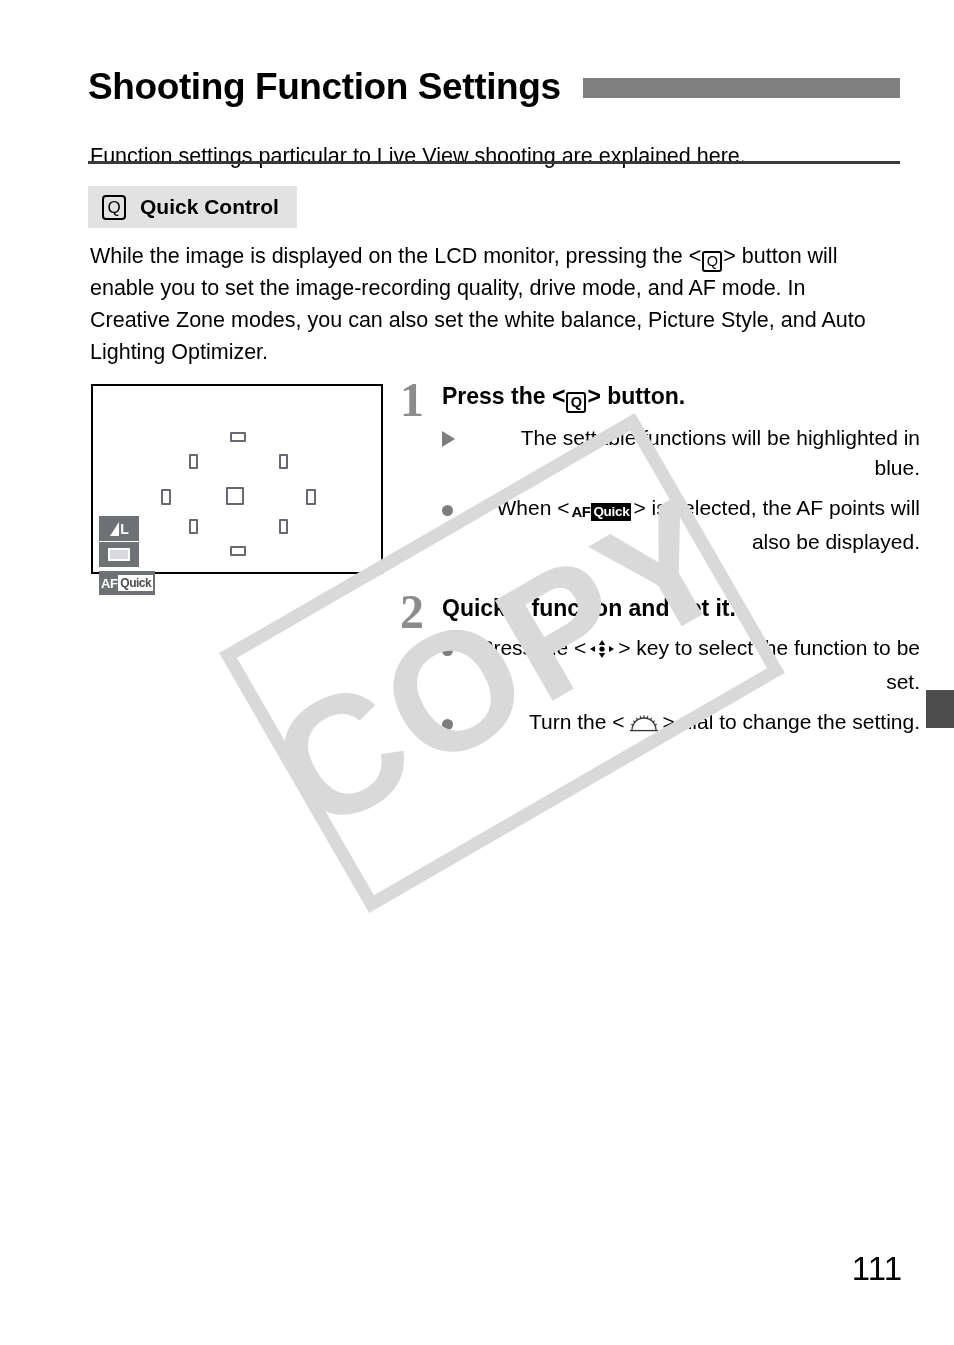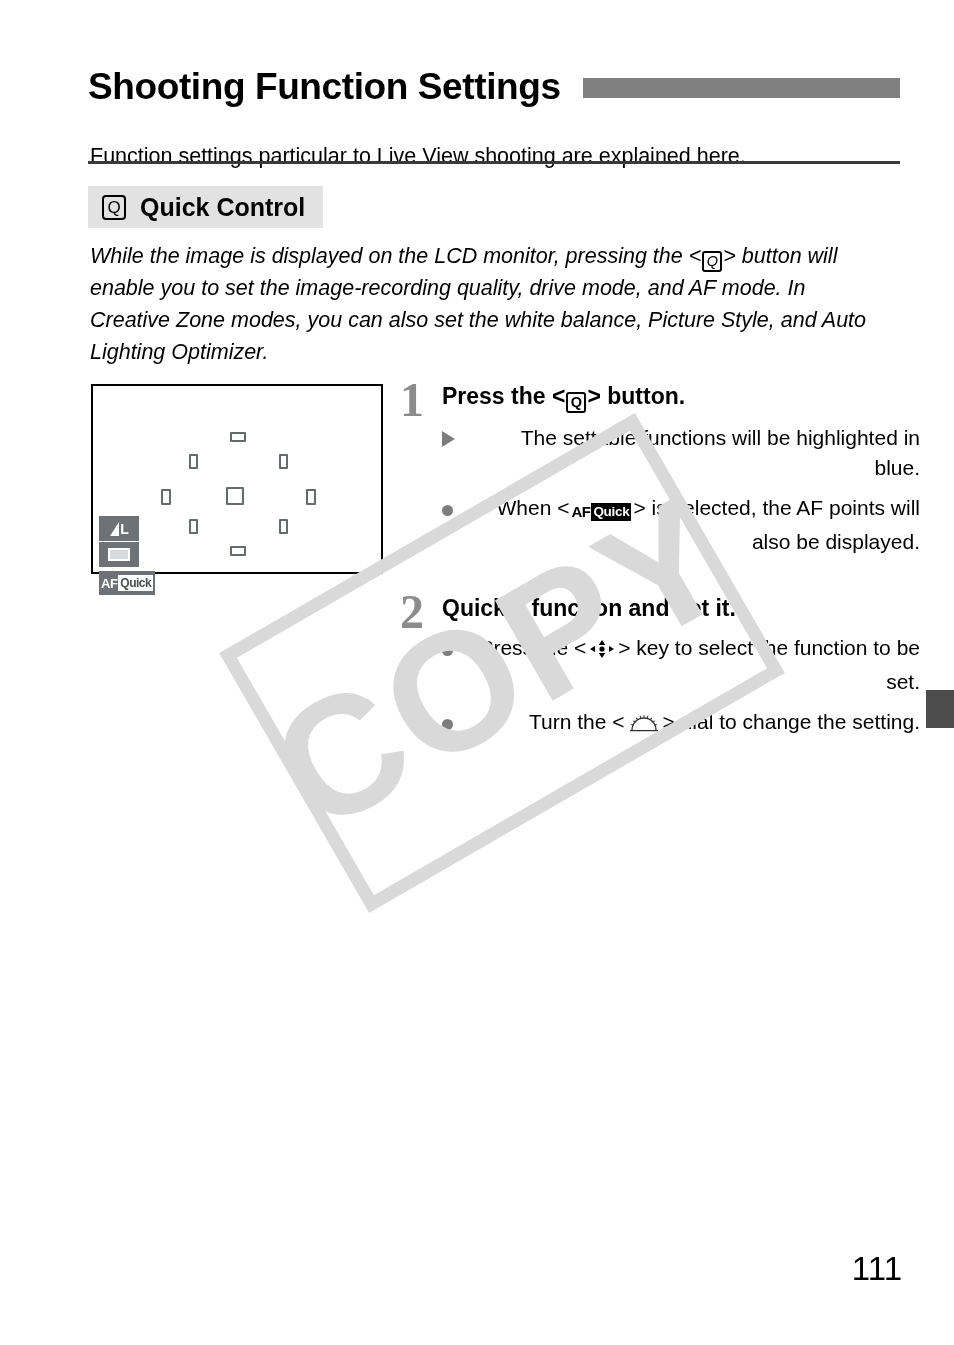--- a/index.html
+++ b/index.html
@@ -88,35 +88,34 @@
     height: 25px;
     border: 2.5px solid #000;
     border-radius: 4px;
     box-sizing: border-box;
     font-size: 17px;
     font-weight: normal;
     line-height: 1;
     font-family: "Liberation Sans", sans-serif;
   }
   .section-title {
-    font-size: 25px;
+    font-size: 21px;
     font-weight: bold;
     margin-left: 14px;
     white-space: nowrap;
   }
 
   
   .intro {
     position: absolute;
     left: 90px;
     top: 240px;
     width: 790px;
     font-size: 21.5px;
     line-height: 32px;
-    font-style: italic;
   }
   .q-inline {
     display: inline-flex;
     align-items: center;
     justify-content: center;
     width: 20px;
     height: 21px;
     border: 2px solid #000;
     border-radius: 3px;
     box-sizing: border-box;

